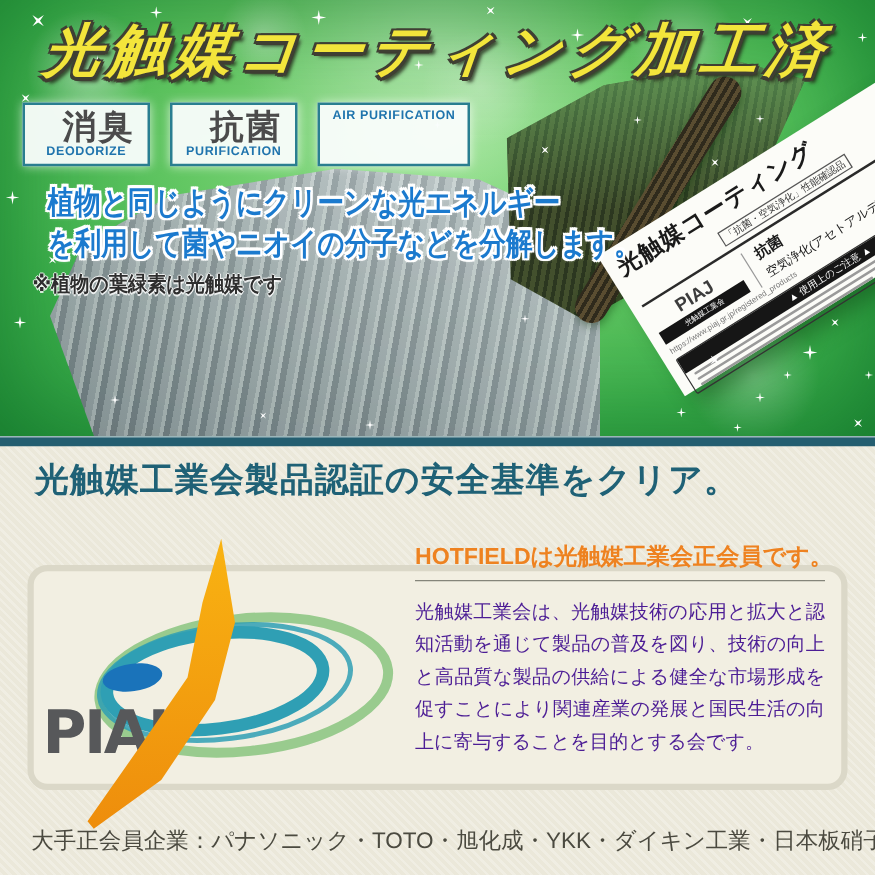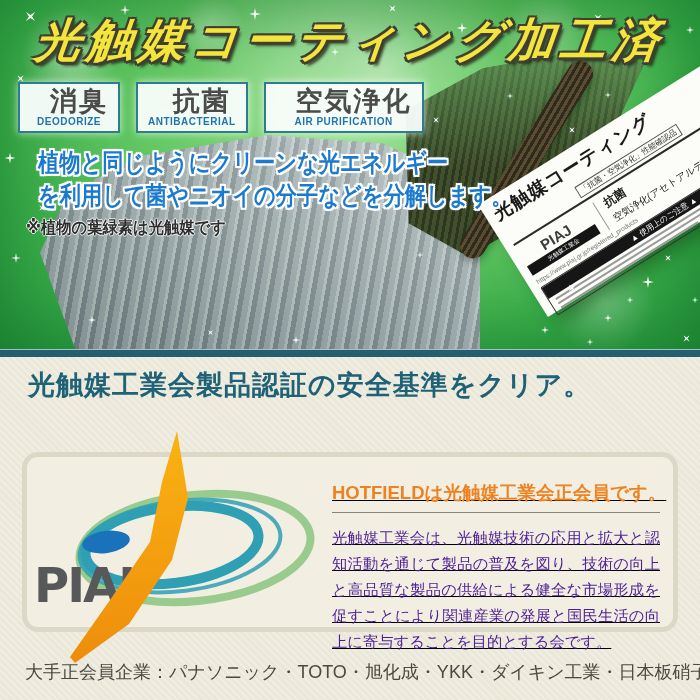--- a/index.html
+++ b/index.html
@@ -86,21 +86,21 @@
   .beige{position:absolute;left:0;top:357px;width:700px;height:343px;
     background:
       repeating-linear-gradient(45deg, rgba(255,255,255,.25) 0 2px, rgba(0,0,0,0) 2px 5px),
       #ebe8da;}
   .headline{position:absolute;left:28px;top:366px;z-index:2;
     font-family:"DejaVu Serif","Liberation Serif",serif;font-weight:bold;
     font-size:27px;line-height:37px;letter-spacing:1px;color:#1f6176;}
   .member-box{position:absolute;left:22px;top:452px;width:656px;height:180px;box-sizing:border-box;
     background:#f2efe2;border:5px solid #dbd8c8;border-radius:16px;z-index:1;}
   .piaj-svg{position:absolute;left:22px;top:418px;width:345px;height:252px;z-index:3;pointer-events:none;}
-  .member-right{position:absolute;left:332px;top:480px;width:328px;z-index:2;text-decoration:underline;}
+  .member-right{position:absolute;left:332px;top:432px;width:328px;z-index:2;}
   .member-heading{font-size:18.5px;font-weight:bold;color:#ee8220;white-space:nowrap;}
   .member-hr{border:none;border-top:1px solid #85857a;margin:7px 0 0;}
   .member-body{margin-top:12px;font-size:15.3px;line-height:26px;color:#4c1d95;text-align:justify;}
   .footer-line{position:absolute;left:25px;top:660px;font-size:18px;color:#4b4a40;z-index:2;white-space:nowrap;}
 </style>
 </head>
 <body>
 
 <div class="page">
 
@@ -179,24 +179,23 @@
 
     <div class="hero-title">光触媒コーティング加工済</div>
 
     <div class="badges">
       <div class="badge">
         <div class="badge-jp">消臭</div>
         <div class="badge-en">DEODORIZE</div>
       </div>
       <div class="badge">
         <div class="badge-jp">抗菌</div>
-        <div class="badge-en">ANTIBACTERIAL</div>
+        <div class="badge-en">PURIFICATION</div>
       </div>
       <div class="badge">
-        <div class="badge-jp">空気浄化</div>
         <div class="badge-en">AIR PURIFICATION</div>
       </div>
     </div>
 
     <div class="lead">
       <div>植物と同じようにクリーンな光エネルギー</div>
       <div>を利用して菌やニオイの分子などを分解します。</div>
     </div>
     <div class="note">※植物の葉緑素は光触媒です</div>
   </div>

